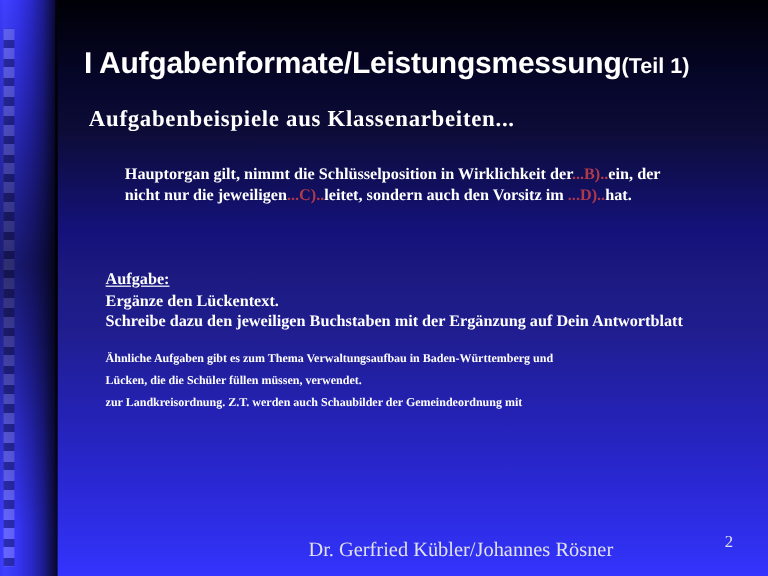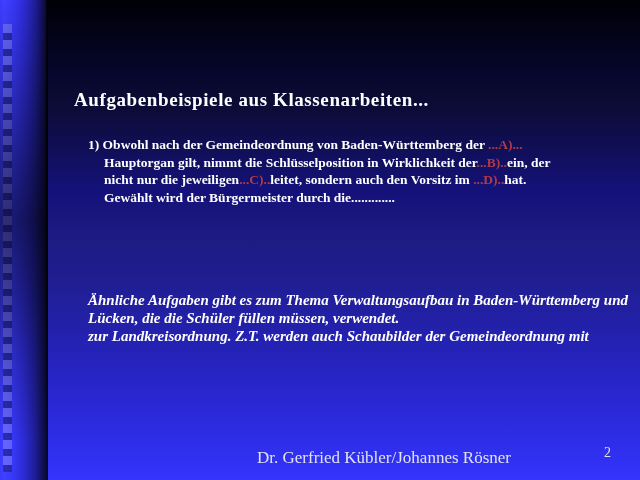--- a/index.html
+++ b/index.html
@@ -152,22 +152,21 @@
   .task .hdr { text-decoration: underline; }
 
   .note {
     position: absolute;
     left: 88px;
     top: 291px;
     width: 550px;
     color: #ffffff;
     font-family: "Liberation Serif", serif;
     font-weight: bold;
-    font-style: italic;
-    font-size: 15px;
+    font-size: 10px;
     line-height: 18px;
   }
   .note .ln { display: block; white-space: nowrap; }
 
   .footer-author {
     position: absolute;
     left: 257px;
     top: 448px;
     color: #e2e2ef;
     font-family: "Liberation Serif", serif;
@@ -189,30 +188,36 @@
 <div id="slide">
 
   <div class="side-band">
     <div class="perf-holes"></div>
     <div class="side-band-overlay"></div>
   </div>
   <div class="band-edge"></div>
 
   <div class="content">
 
+    <div class="title">
+      <span>I Aufgabenformate/Leistungsmessung</span><span class="teil">(Teil 1)</span>
+    </div>
 
     <div class="subtitle">Aufgabenbeispiele aus Klassenarbeiten...</div>
 
     <div class="question">
-      <span class="ln"><span>1) Obwohl nach der Gemeindeordnung von Baden-Württemberg der </span><span class="gap">...A)...</span></span>
       <span class="ln indent"><span>Hauptorgan gilt, nimmt die  Schlüsselposition in Wirklichkeit der</span><span class="gap">...B)..</span><span>ein, der</span></span>
       <span class="ln indent"><span>nicht nur die jeweiligen</span><span class="gap">...C)..</span><span>leitet, sondern auch den Vorsitz im </span><span class="gap">...D)..</span><span>hat.</span></span>
-      <span class="ln indent">Gewählt wird der Bürgermeister durch die.............</span>
-    </div>
-
+    </div>
+
+    <div class="task">
+      <span class="ln"><span class="hdr">Aufgabe:</span></span>
+      <span class="ln">Ergänze den Lückentext.</span>
+      <span class="ln">Schreibe dazu den jeweiligen Buchstaben mit der Ergänzung auf  Dein Antwortblatt</span>
+    </div>
 
     <div class="note">
       <span class="ln">Ähnliche Aufgaben gibt es zum Thema Verwaltungsaufbau in Baden-Württemberg und</span>
       <span class="ln">Lücken, die die Schüler füllen müssen, verwendet.</span>
       <span class="ln">zur Landkreisordnung. Z.T. werden auch Schaubilder der Gemeindeordnung mit</span>
     </div>
 
     <div class="footer-author">Dr. Gerfried Kübler/Johannes Rösner</div>
     <div class="footer-page">2</div>
 

